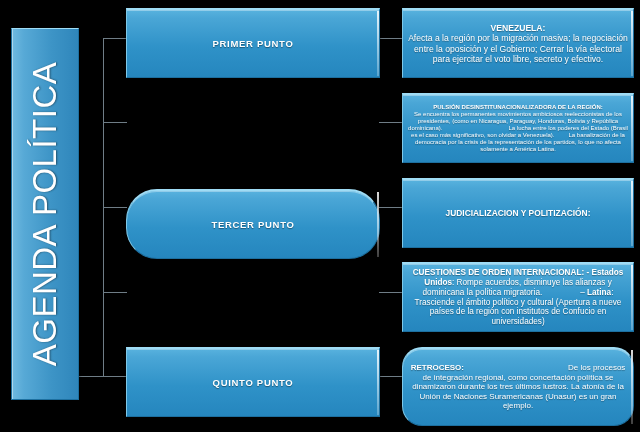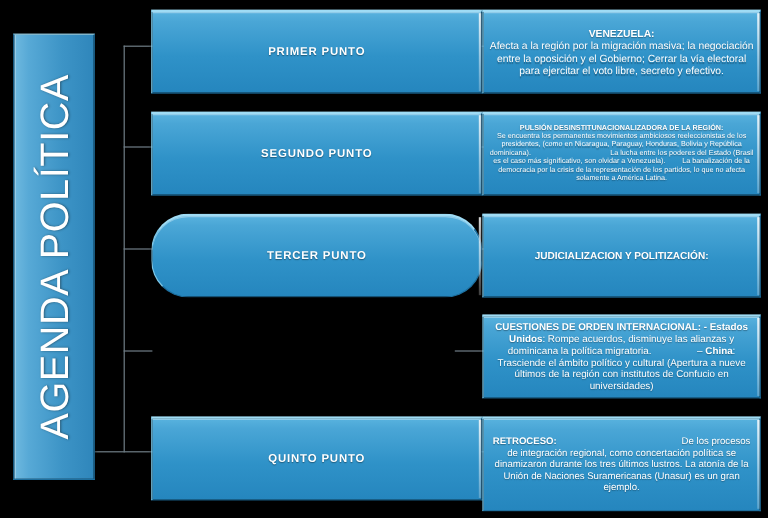--- a/index.html
+++ b/index.html
@@ -44,42 +44,42 @@
     white-space:nowrap;
     font-size:33px;
     font-weight:400;
     letter-spacing:.5px;
     color:#ffffff;
     text-shadow:0 1px 2px rgba(0,0,0,.45);
   }
 
   
   .mid-box{
-    left:126px;width:276px;height:70px;
+    left:126px;width:254px;height:70px;
     font-size:9.5px;font-weight:700;letter-spacing:.7px;
     text-shadow:0 1px 1px rgba(0,0,0,.4);
   }
 
   
   .right-box{
     left:402px;width:232px;
     padding:4px 5px;
     line-height:1.18;
     text-shadow:0 1px 1px rgba(0,0,0,.35);
   }
   .right-box .inner{width:100%;}
   .right-box b{font-weight:700;}
   .rb-title{font-weight:700;display:block;}
 
   
   .fs-a{font-size:8.6px;}
   .fs-b{font-size:6.0px;}
   .fs-c{font-size:8.4px;}
   .fs-d{font-size:8.2px;}
-  .fs-e{font-size:8.0px;}
+  .fs-e{font-size:8.0px;border-radius:20px;}
 
   .gap{display:inline-block;width:38px;}
   .gap-sm{display:inline-block;width:14px;}
   .gap-lg{display:inline-block;width:66px;}
 </style>
 </head>
 <body>
 
 <div id="canvas">
 
@@ -100,25 +100,22 @@
   <div class="line hline" style="left:379px;top:376px;width:24px;"></div>
 
   <div id="title-bar" class="panel">
     <span id="title-text">AGENDA POLÍTICA</span>
   </div>
 
   <div class="panel mid-box" style="top:8px;">
     <span>PRIMER PUNTO</span>
   </div>
 
-  <div class="panel mid-box" style="top:93px;">
-    <span>SEGUNDO PUNTO</span>
-  </div>
 
-  <div class="panel mid-box" style="top:178px;border-radius:31px;">
+  <div class="panel mid-box" style="top:189px;border-radius:31px;">
     <span>TERCER PUNTO</span>
   </div>
 
 
   <div class="panel mid-box" style="top:347px;">
     <span>QUINTO PUNTO</span>
   </div>
 
   <div class="panel right-box fs-a" style="top:8px;height:70px;">
     <div class="inner">
@@ -136,21 +133,21 @@
 
   <div class="panel right-box fs-c" style="top:178px;height:70px;">
     <div class="inner">
       <span class="rb-title">JUDICIALIZACION Y POLITIZACIÓN:</span>
     </div>
   </div>
 
   <div class="panel right-box fs-d" style="top:262px;height:70px;">
     <div class="inner">
       <b>CUESTIONES DE ORDEN INTERNACIONAL: - Estados Unidos</b><span>: Rompe acuerdos, disminuye las alianzas y dominicana la política migratoria.</span><span class="gap"></span><span>–</span>
-      <b>China</b><span>: Trasciende el ámbito político y cultural (Apertura a nueve últimos de la región con institutos de Confucio en universidades)</span>
+      <b>Latina</b><span>: Trasciende el ámbito político y cultural (Apertura a nueve países de la región con institutos de Confucio en universidades)</span>
     </div>
   </div>
 
   <div class="panel right-box fs-e" style="top:347px;height:79px;">
     <div class="inner">
       <b>RETROCESO:</b><span class="gap-lg"></span><span class="gap"></span><span>De los procesos de integración regional, como concertación política se dinamizaron durante los tres últimos lustros. La atonía de la Unión de Naciones Suramericanas (Unasur) es un gran ejemplo.</span>
     </div>
   </div>
 
 </div>

